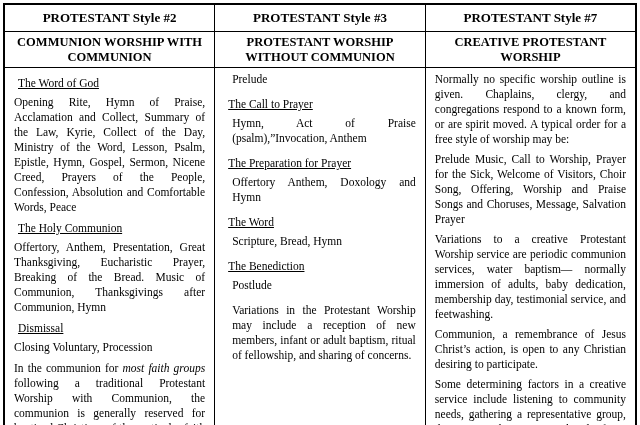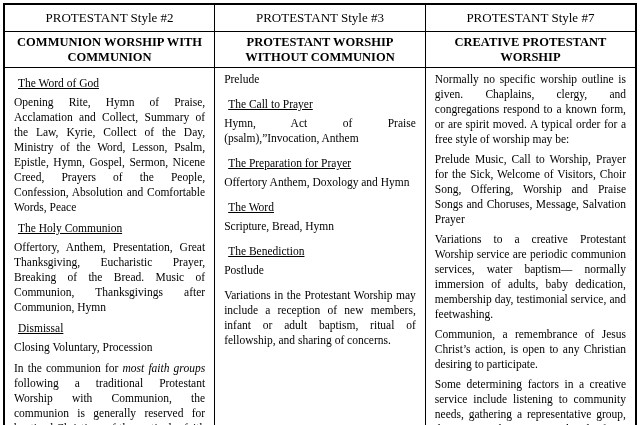--- a/index.html
+++ b/index.html
@@ -16,21 +16,21 @@
     table-layout:fixed;
     border:2px solid #000;
   }
   table.grid th, table.grid td{
     border:1px solid #000;
     background:#fff;
   }
   tr.style-row th{
     height:24px;
     font-size:13px;
-    font-weight:normal;
+    font-weight:bold;
     text-align:center;
     vertical-align:middle;
     padding:1px 4px;
   }
   tr.title-row th{
     height:31px;
     font-size:12.5px;
     line-height:14.5px;
     font-weight:bold;
     text-align:center;
@@ -46,21 +46,21 @@
     height:352px;
   }
   .h{
     text-decoration:underline;
     margin:4px;
   }
   td p{
     margin:0 0 6px 0;
     text-align:justify;
   }
-  td.col2 p{margin-bottom:10px;}
+  td.col2 p{margin-bottom:10px;margin-left:8px;}
   td.col3{line-height:13.4px;}
   td.col3 p{margin-bottom:5px;}
   .it{font-style:italic;font-family:Liberation Serif, serif;}
 </style>
 </head>
 <body>
 
 <div class="page">
   <table class="grid">
     <colgroup>

